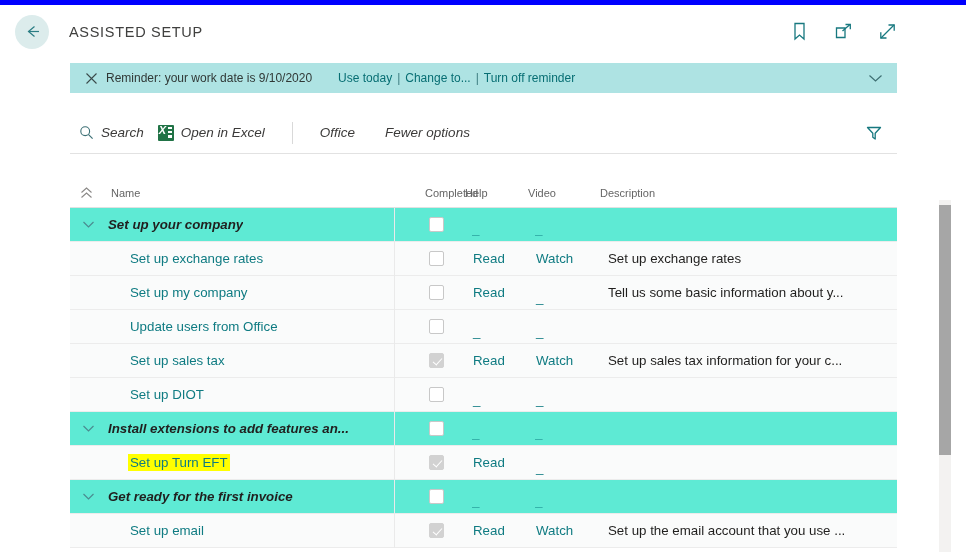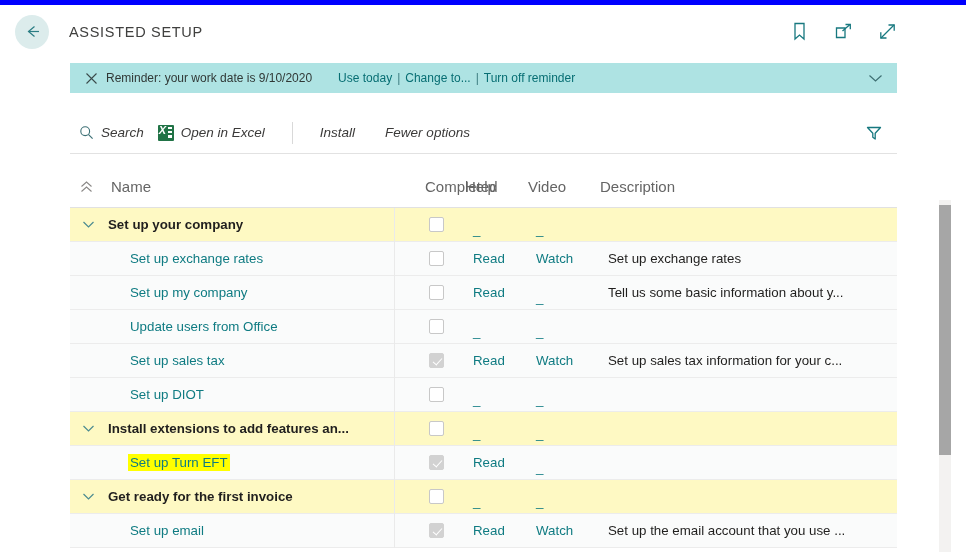--- a/index.html
+++ b/index.html
@@ -197,24 +197,24 @@
     position: absolute;
     top: 178px;
     left: 70px;
     width: 827px;
     height: 374px;
     background: #ffffff;
   }
 
   .thead {
     display: flex;
-    align-items: flex-start;
+    align-items: center;
     height: 30px;
     border-bottom: 1px solid #e1e1e1;
-    font-size: 15px;
+    font-size: 11px;
     color: #656565;
   }
 
   .col-name      { width: 325px; display: flex; align-items: center; }
   .col-completed { width: 70px; }
   .col-help      { width: 63px; }
   .col-video     { width: 72px; }
   .col-desc      { flex: 1; overflow: hidden; }
 
   .thead .col-name { padding-left: 7px; }
@@ -231,21 +231,21 @@
 
   .tbody { position: relative; }
 
   .row {
     display: flex;
     align-items: center;
     height: 34px;
     border-bottom: 1px solid #ececec;
     font-size: 13.3px;
   }
-  .row.group { background: #fef9c3; }
+  .row.group { background: #5eead4; font-style: italic; }
   .row.child { background: #fafbfb; }
 
   .row .col-name {
     display: flex;
     align-items: center;
     padding-left: 7px;
     border-right: 1px solid #eaeaea;
     height: 34px;
   }
 
@@ -426,21 +426,21 @@
             <i></i>
             <i></i>
           </span>
         </span>
       <span>Open in Excel</span>
     </div>
 
     <div class="tb-divider"></div>
 
     <div class="tb-item tb-actions">
-      <span>Install</span>
+      <span>Office</span>
     </div>
 
     <div class="tb-item tb-fewer">
       <span>Fewer options</span>
     </div>
 
     <div class="filter-icon-btn">
       <svg width="18" height="18" viewBox="0 0 18 18">
         <path d="M2.5 3.5 H15.5 L10.2 9.3 V15 L7.8 13.2 V9.3 Z" fill="none" stroke="#17787f" stroke-width="1.3" stroke-linejoin="round"></path>
       </svg>

